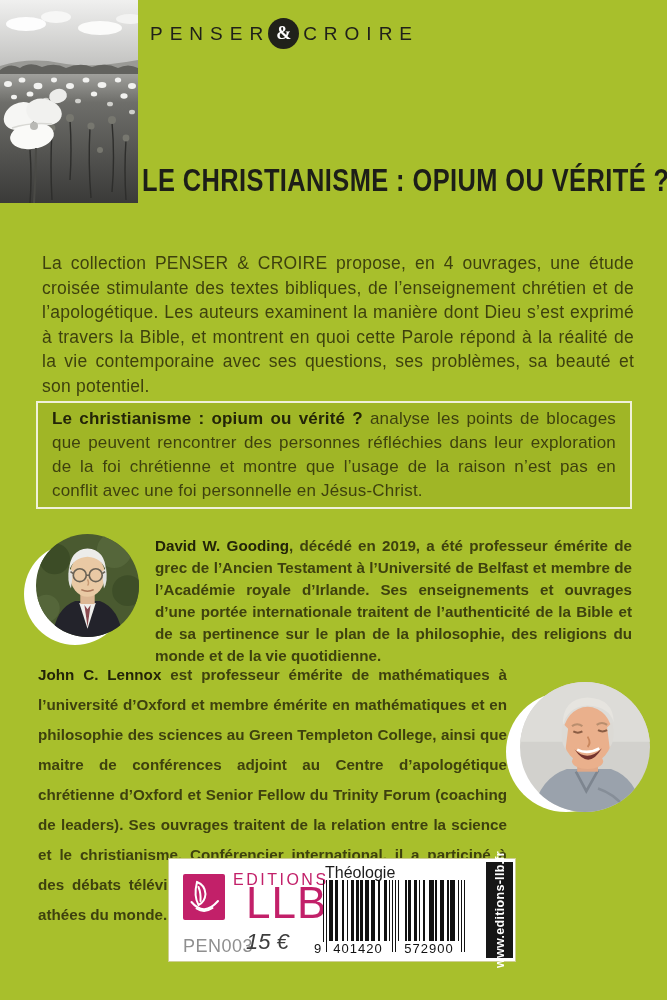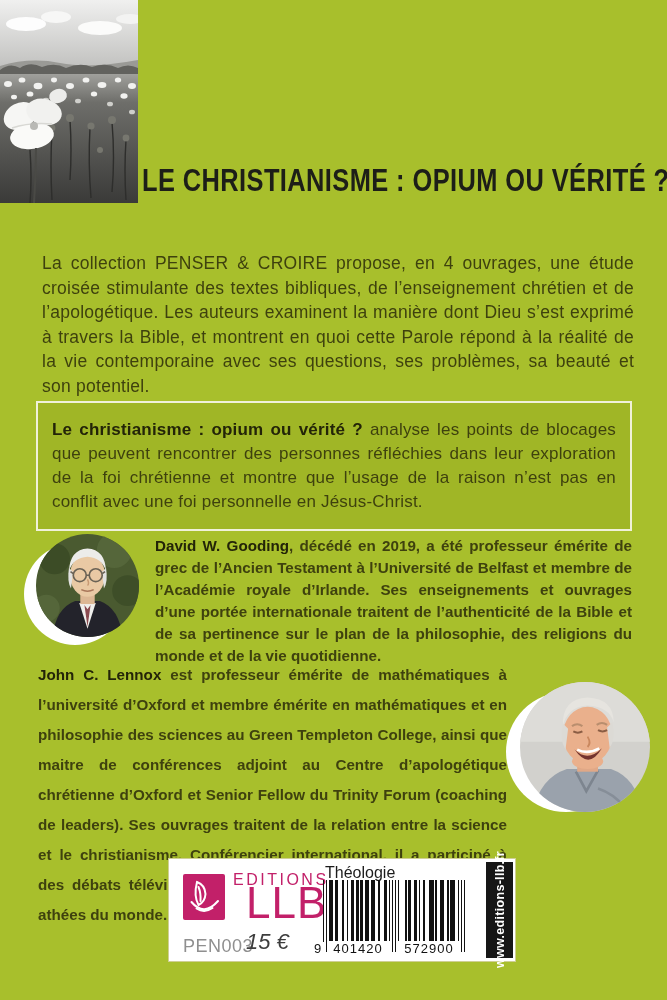--- a/index.html
+++ b/index.html
@@ -21,21 +21,21 @@
   .title{position:absolute;left:142px;top:163px;margin:0;white-space:nowrap;
     font-size:31px;font-weight:700;letter-spacing:.5px;color:#1d1e18;
     transform:scaleX(.82);transform-origin:left top;}
   
   .intro{position:absolute;left:38px;top:247px;width:592px;margin:4px;
     font-size:17.5px;line-height:24.5px;letter-spacing:.25px;text-align:justify;
     color:var(--ink-body,#3e410e);}
   
   .highlight{position:absolute;left:36px;top:401px;width:596px;box-sizing:border-box;
     background:var(--box-bg,#a0b626);border:2px solid var(--box-border,#f0f1da);
-    padding:15px 14px;font-size:17px;line-height:24px;letter-spacing:.2px;
+    padding:4px 14px;font-size:17px;line-height:24px;letter-spacing:.2px;
     text-align:justify;color:var(--ink-body,#3e410e);}
   .hl-lead{font-weight:700;color:var(--ink-black,#232408);}
   
   .bio{position:absolute;margin:0;text-align:justify;color:var(--ink-body,#3e410e);font-weight:bold;}
   .bio b{color:var(--ink-black,#232408);}
   .bio-gooding{left:155px;top:535px;width:477px;font-size:15.2px;line-height:22px;}
   .bio-lennox{left:38px;top:660px;width:469px;font-size:15.2px;line-height:30px;}
   
   .portrait{position:absolute;}
   .portrait .crescent{position:absolute;border-radius:50%;background:#fff;}
@@ -138,20 +138,27 @@
       <ellipse cx="20" cy="116" rx="17" ry="13" fill="#f6f6f4" transform="rotate(-28 20 116)"></ellipse>
       <ellipse cx="44" cy="112" rx="18" ry="13" fill="#f1f1ef" transform="rotate(14 44 112)"></ellipse>
       <ellipse cx="32" cy="136" rx="22" ry="13" fill="#fafaf8" transform="rotate(-8 32 136)"></ellipse>
       <path d="M12 128 Q30 122 52 124" stroke="#d8d8d4" stroke-width="1.5" fill="none"></path>
       <circle cx="34" cy="126" r="4" fill="#b9b9b5"></circle>
       <path d="M36 148 q0 28 -2 55" stroke="#4a4a46" stroke-width="2" fill="none"></path>
       <ellipse cx="58" cy="96" rx="9" ry="7" fill="#ececea" transform="rotate(-15 58 96)"></ellipse>
     </g>
   </svg>
 
+  <div class="brand">
+    <span>PENSER</span>
+    <span class="amp-circle">
+        <span>&amp;</span>
+      </span>
+    <span>CROIRE</span>
+  </div>
 
   <h1 class="title">LE CHRISTIANISME : OPIUM OU VÉRITÉ ?</h1>
 
   <p class="intro">La collection PENSER &amp; CROIRE propose, en 4 ouvrages, une étude croisée stimulante des textes bibliques, de l’enseignement chrétien et de l’apologétique. Les auteurs examinent la manière dont Dieu s’est exprimé à travers la Bible, et montrent en quoi cette Parole répond à la réalité de la vie contemporaine avec ses questions, ses problèmes, sa beauté et son potentiel.</p>
 
   <div class="highlight"><span class="hl-lead">Le christianisme : opium ou vérité ?</span><span> analyse les points de blocages que peuvent rencontrer des personnes réfléchies dans leur exploration de la foi chrétienne et montre que l’usage de la raison n’est pas en conflit avec une foi personnelle en Jésus-Christ.</span></div>
 
   <div class="portrait gooding">
     <div class="crescent"></div>
     <svg viewBox="0 0 100 100">

